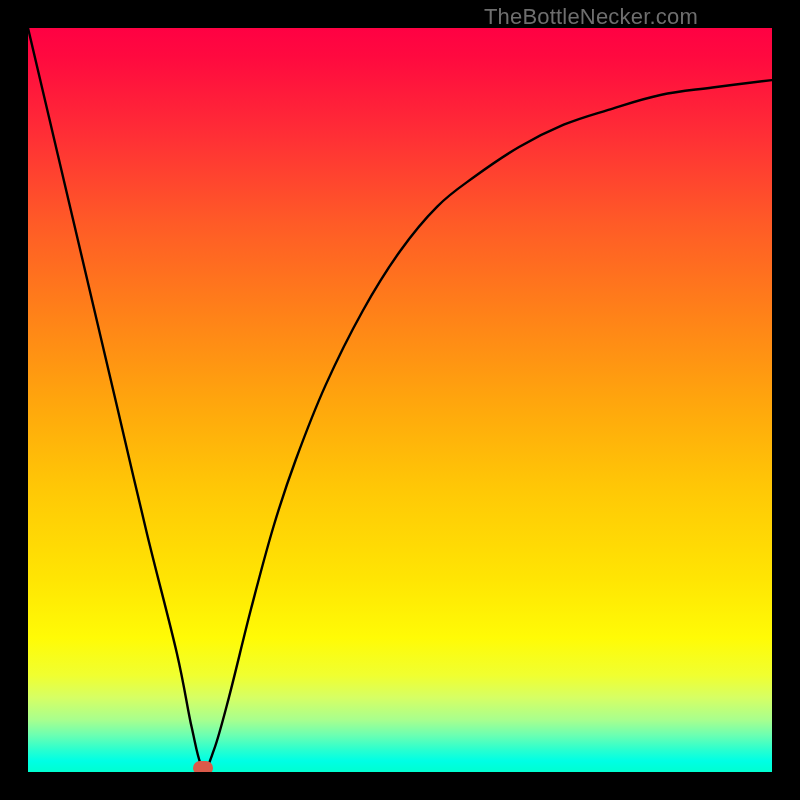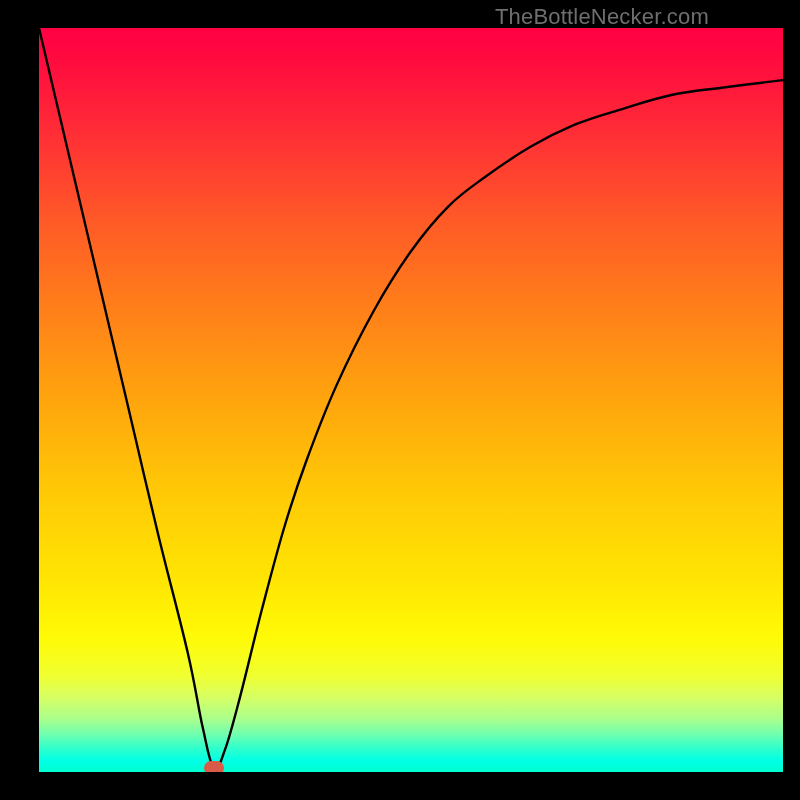--- a/index.html
+++ b/index.html
@@ -9,21 +9,20 @@
     height: 800px;
     overflow: hidden;
     background: #000;
     font-family: Arial, Helvetica, sans-serif;
   }
   .frame {
     position: relative;
     width: 708px;
     height: 800px;
     background: #000;
-    margin-left: 11px;
   }
   .plot-area {
     position: absolute;
     left: 28px;
     top: 28px;
     width: 744px;
     height: 744px;
     overflow: hidden;
   }
   .gradient-bg {

